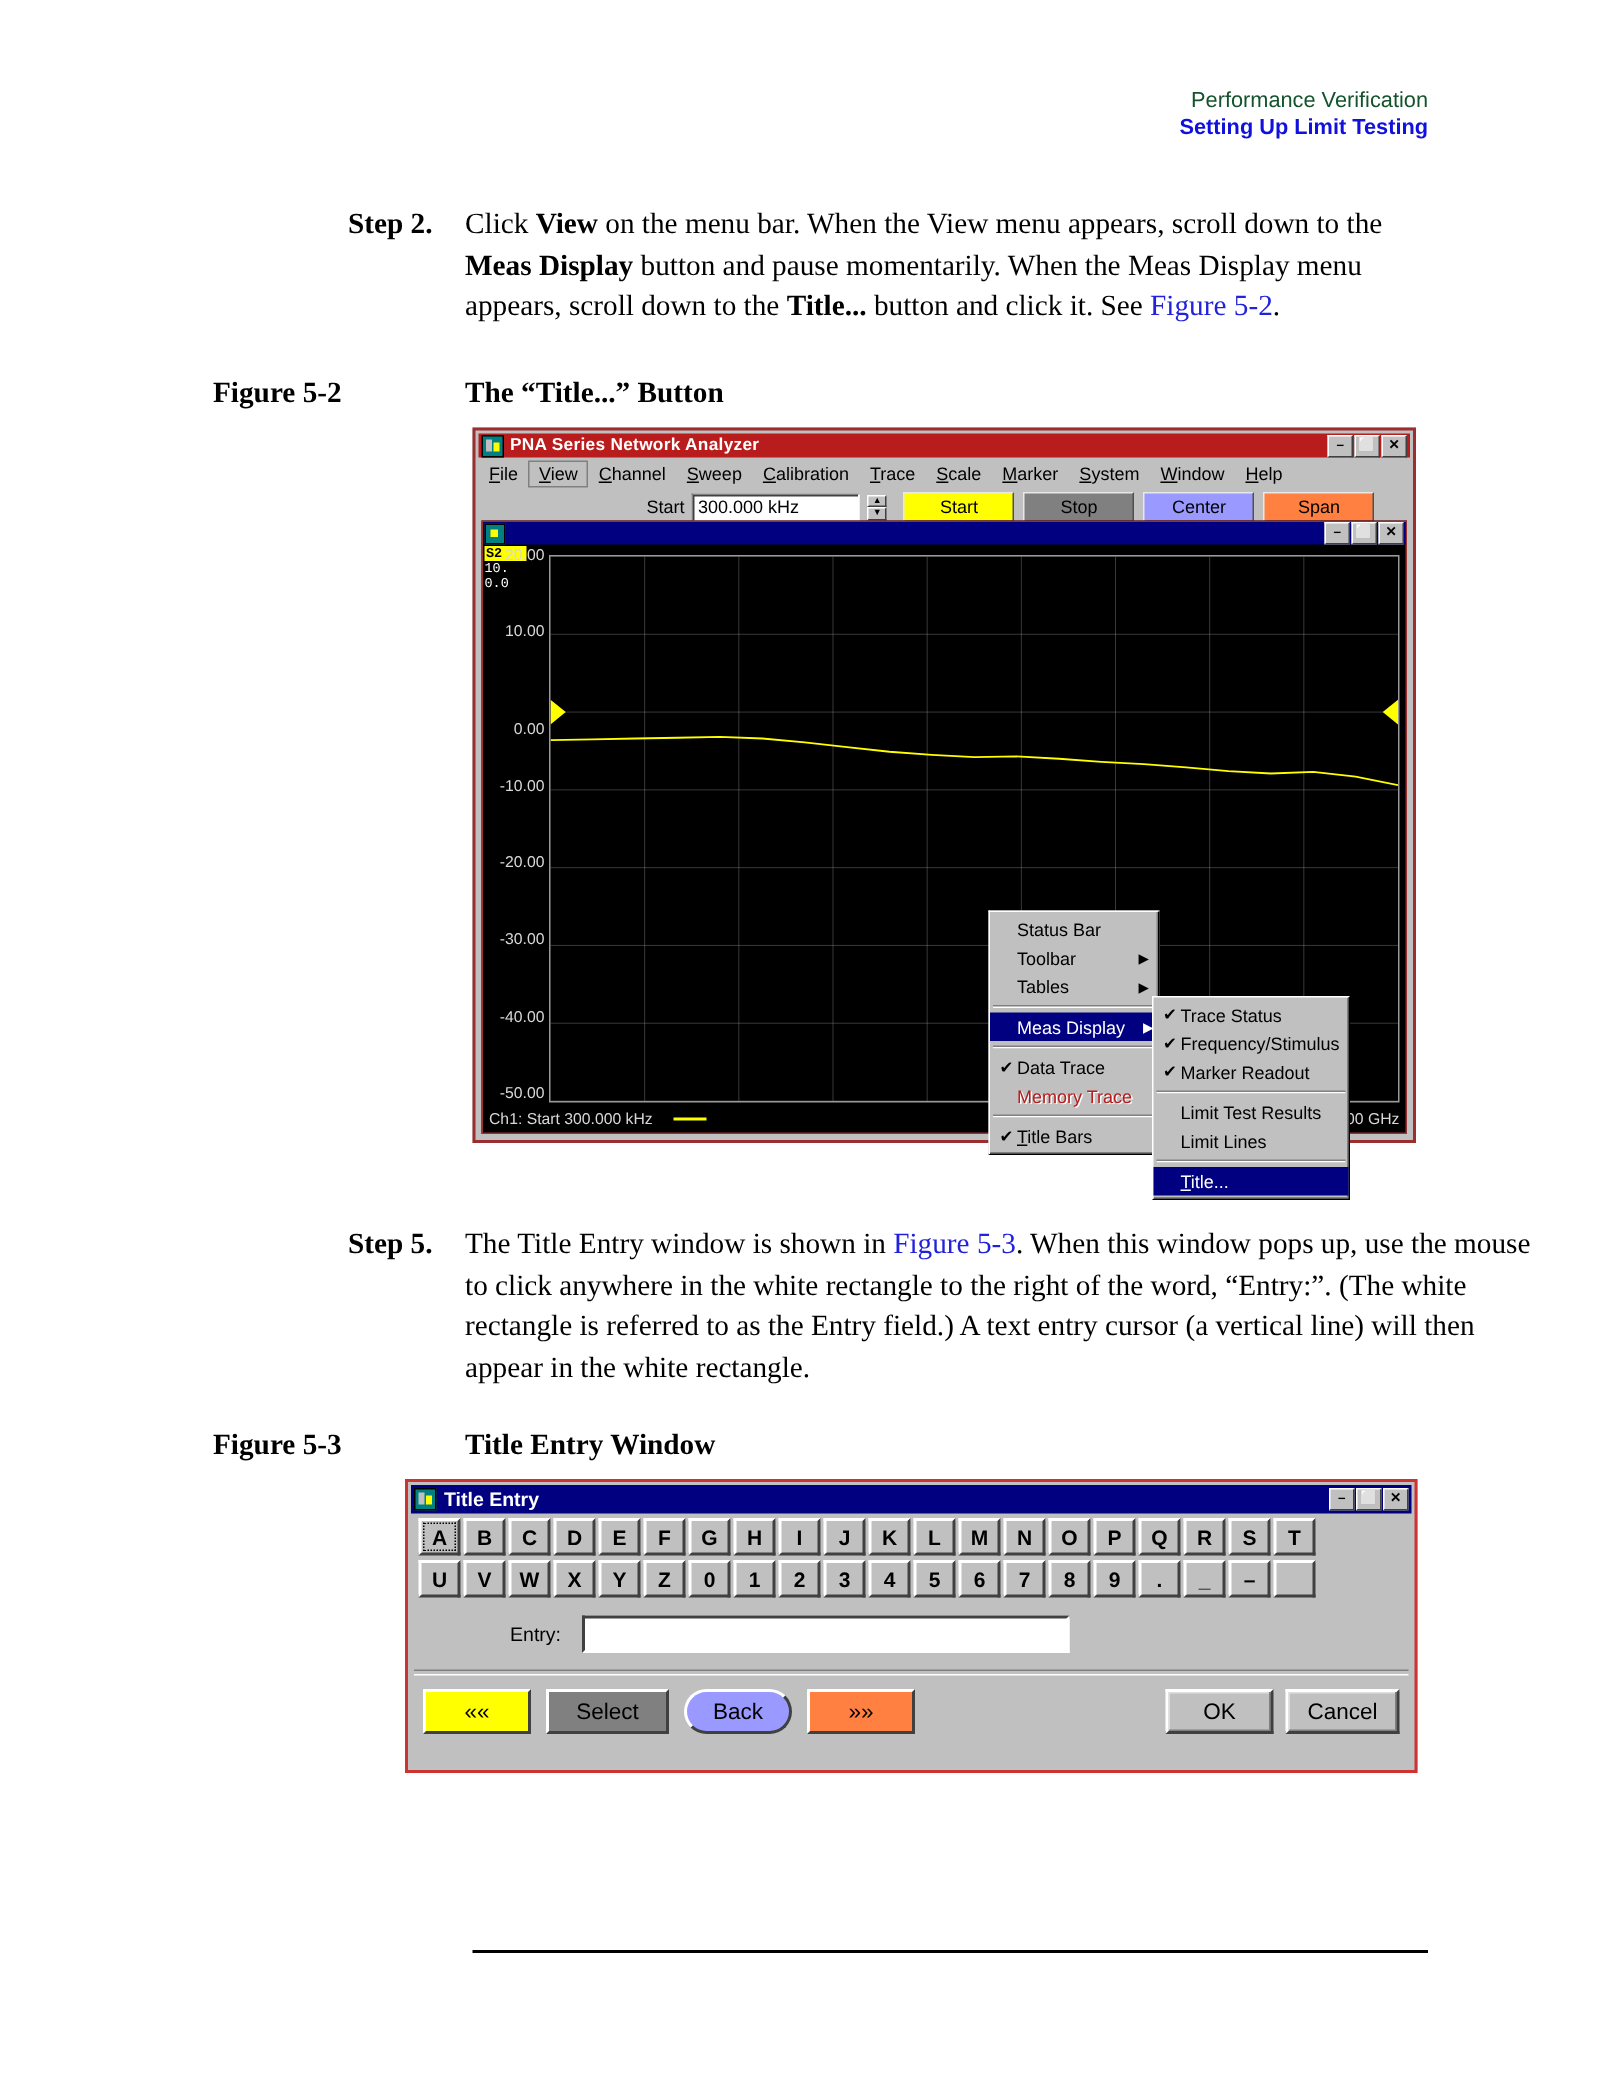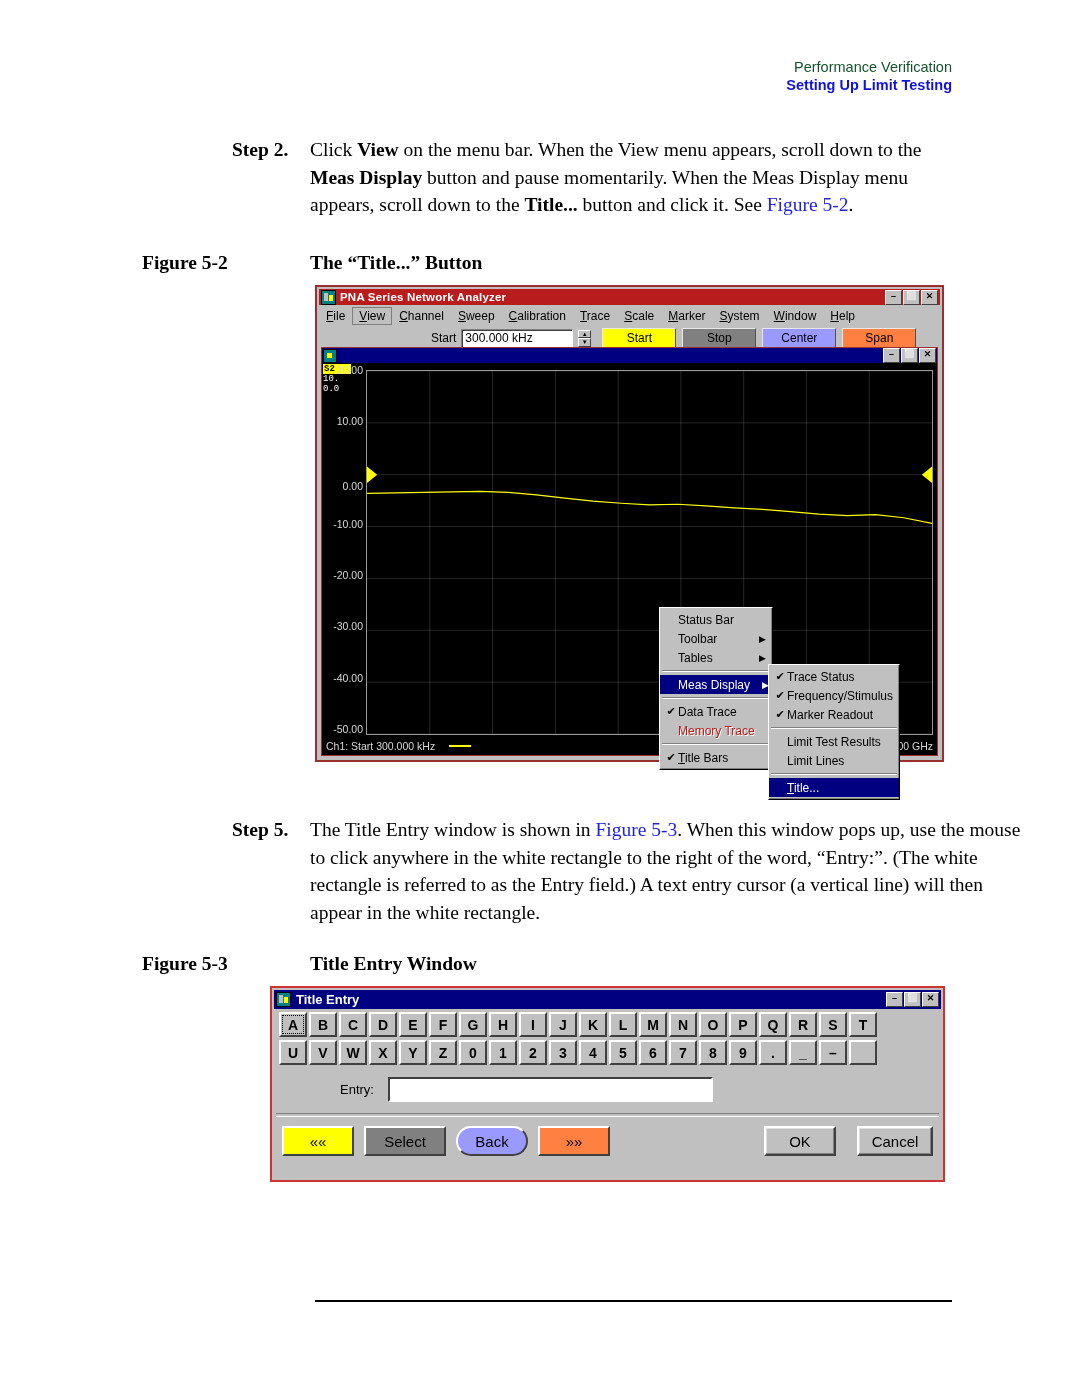--- a/index.html
+++ b/index.html
@@ -458,21 +458,21 @@
 
     <div class="hr95"></div>
 
     <div class="btnrow">
       <div style="display:flex;gap:10px;">
           <div class="pbtn" style="background: rgb(255, 255, 0); width: 72px;">««</div>
           <div class="pbtn" style="background: rgb(128, 128, 128); width: 82px;">Select</div>
           <div class="pbtn" style="background: rgb(153, 153, 255); width: 72px; border-radius: 15px;">Back</div>
           <div class="pbtn" style="background: rgb(255, 128, 64); width: 72px;">»»</div>
         </div>
-      <div style="margin-left:auto;display:flex;gap:21px;">
+      <div style="margin-left:auto;display:flex;gap:8px;">
         <div class="pbtn raised" style="width:72px;">OK</div>
         <div class="pbtn raised" style="width:76px;">Cancel</div>
       </div>
     </div>
   </div>
 
   <div class="footrule"></div>
 
 </div>
 

